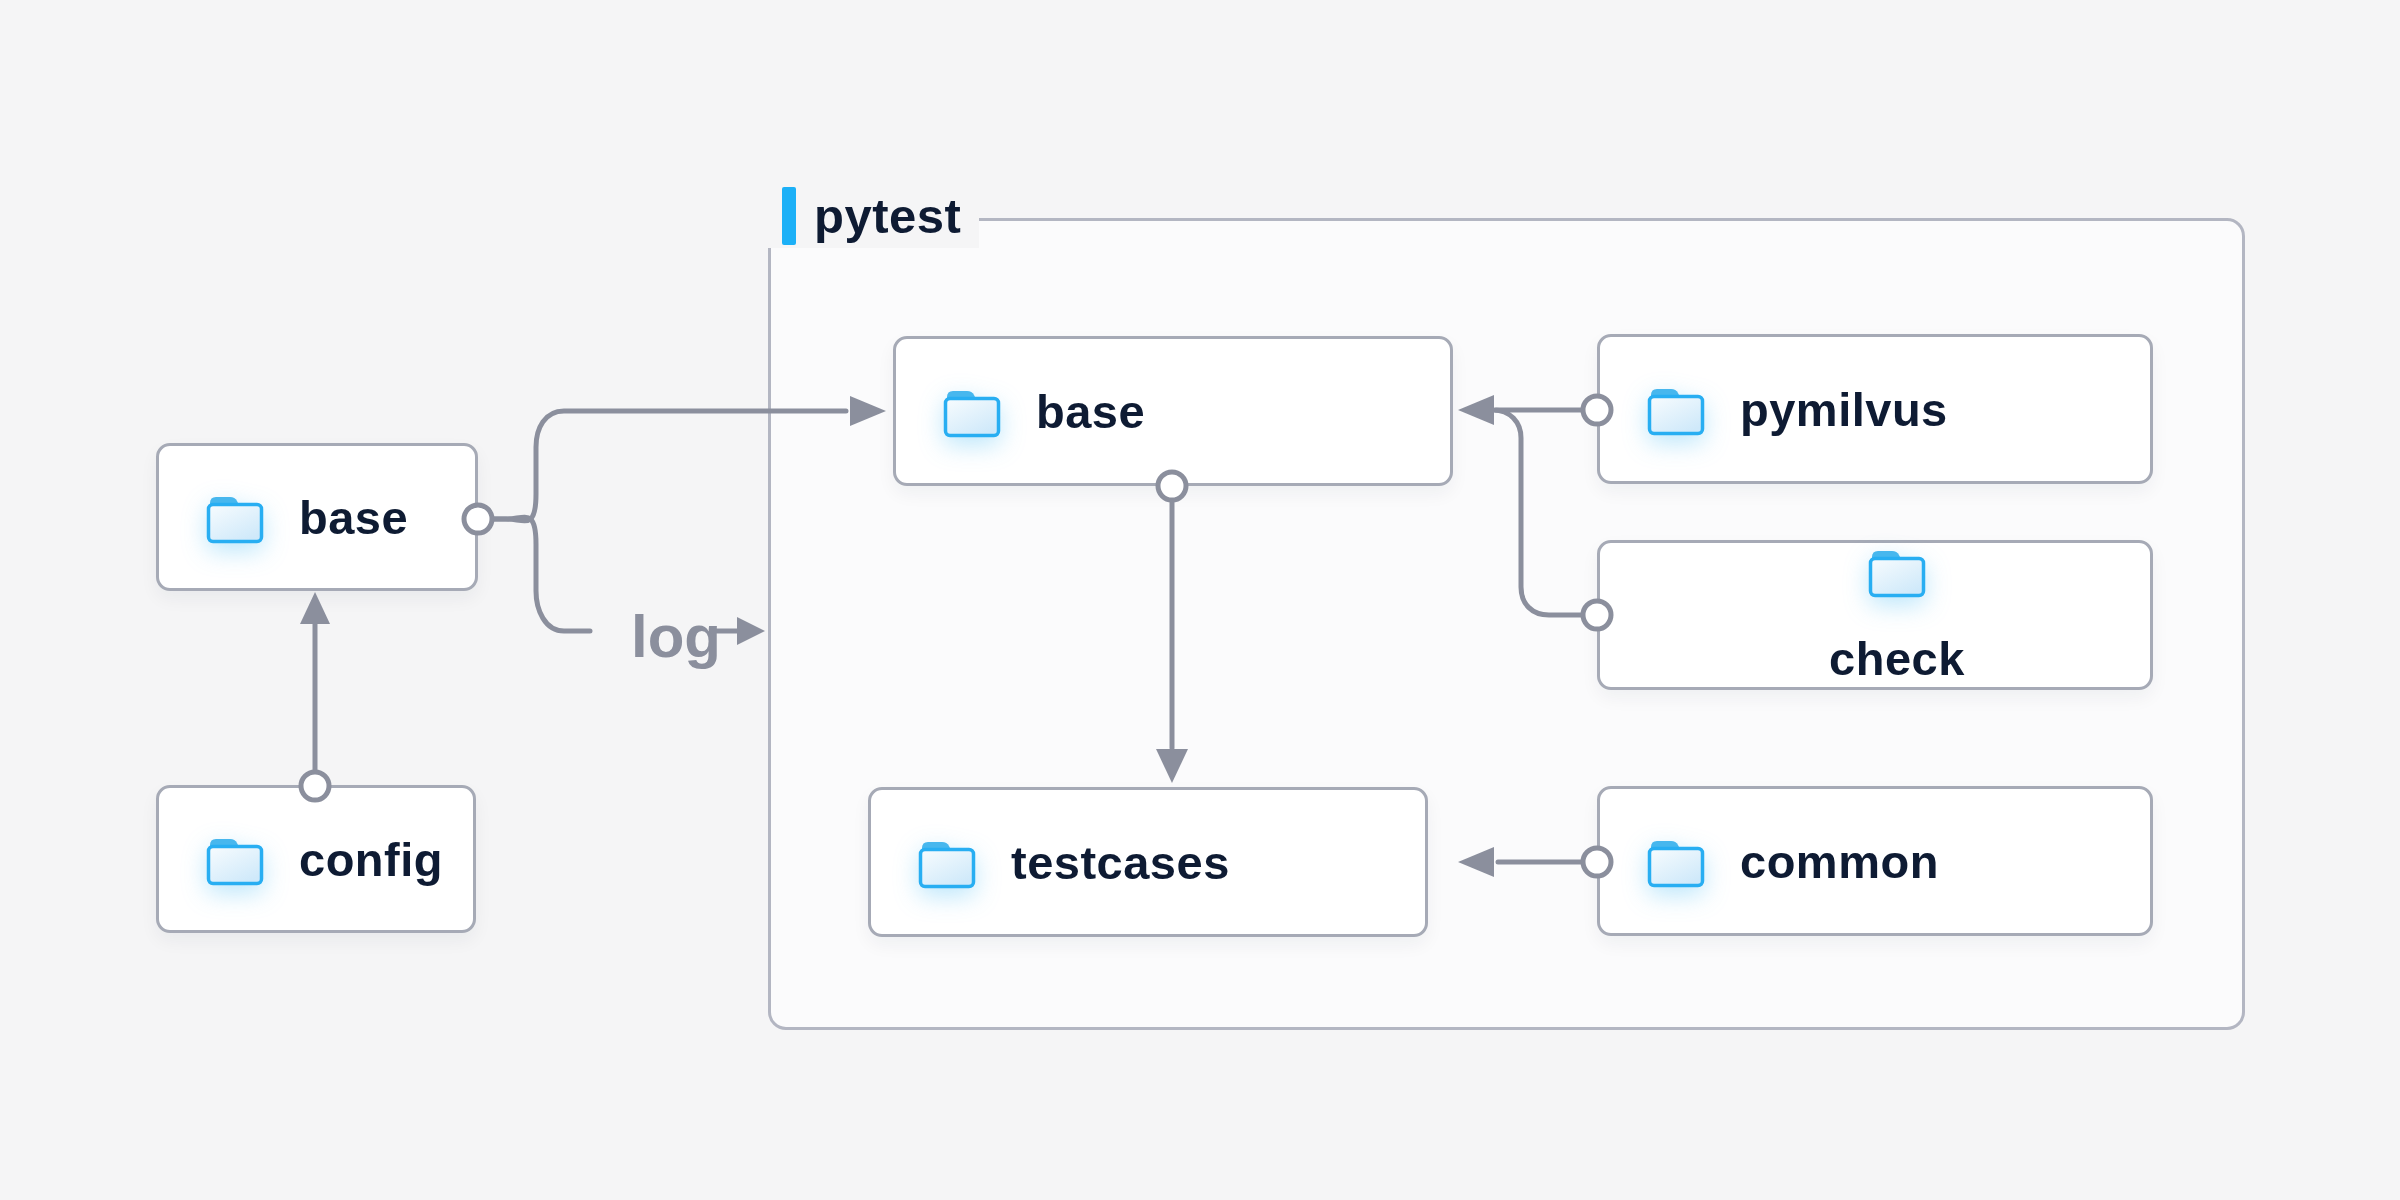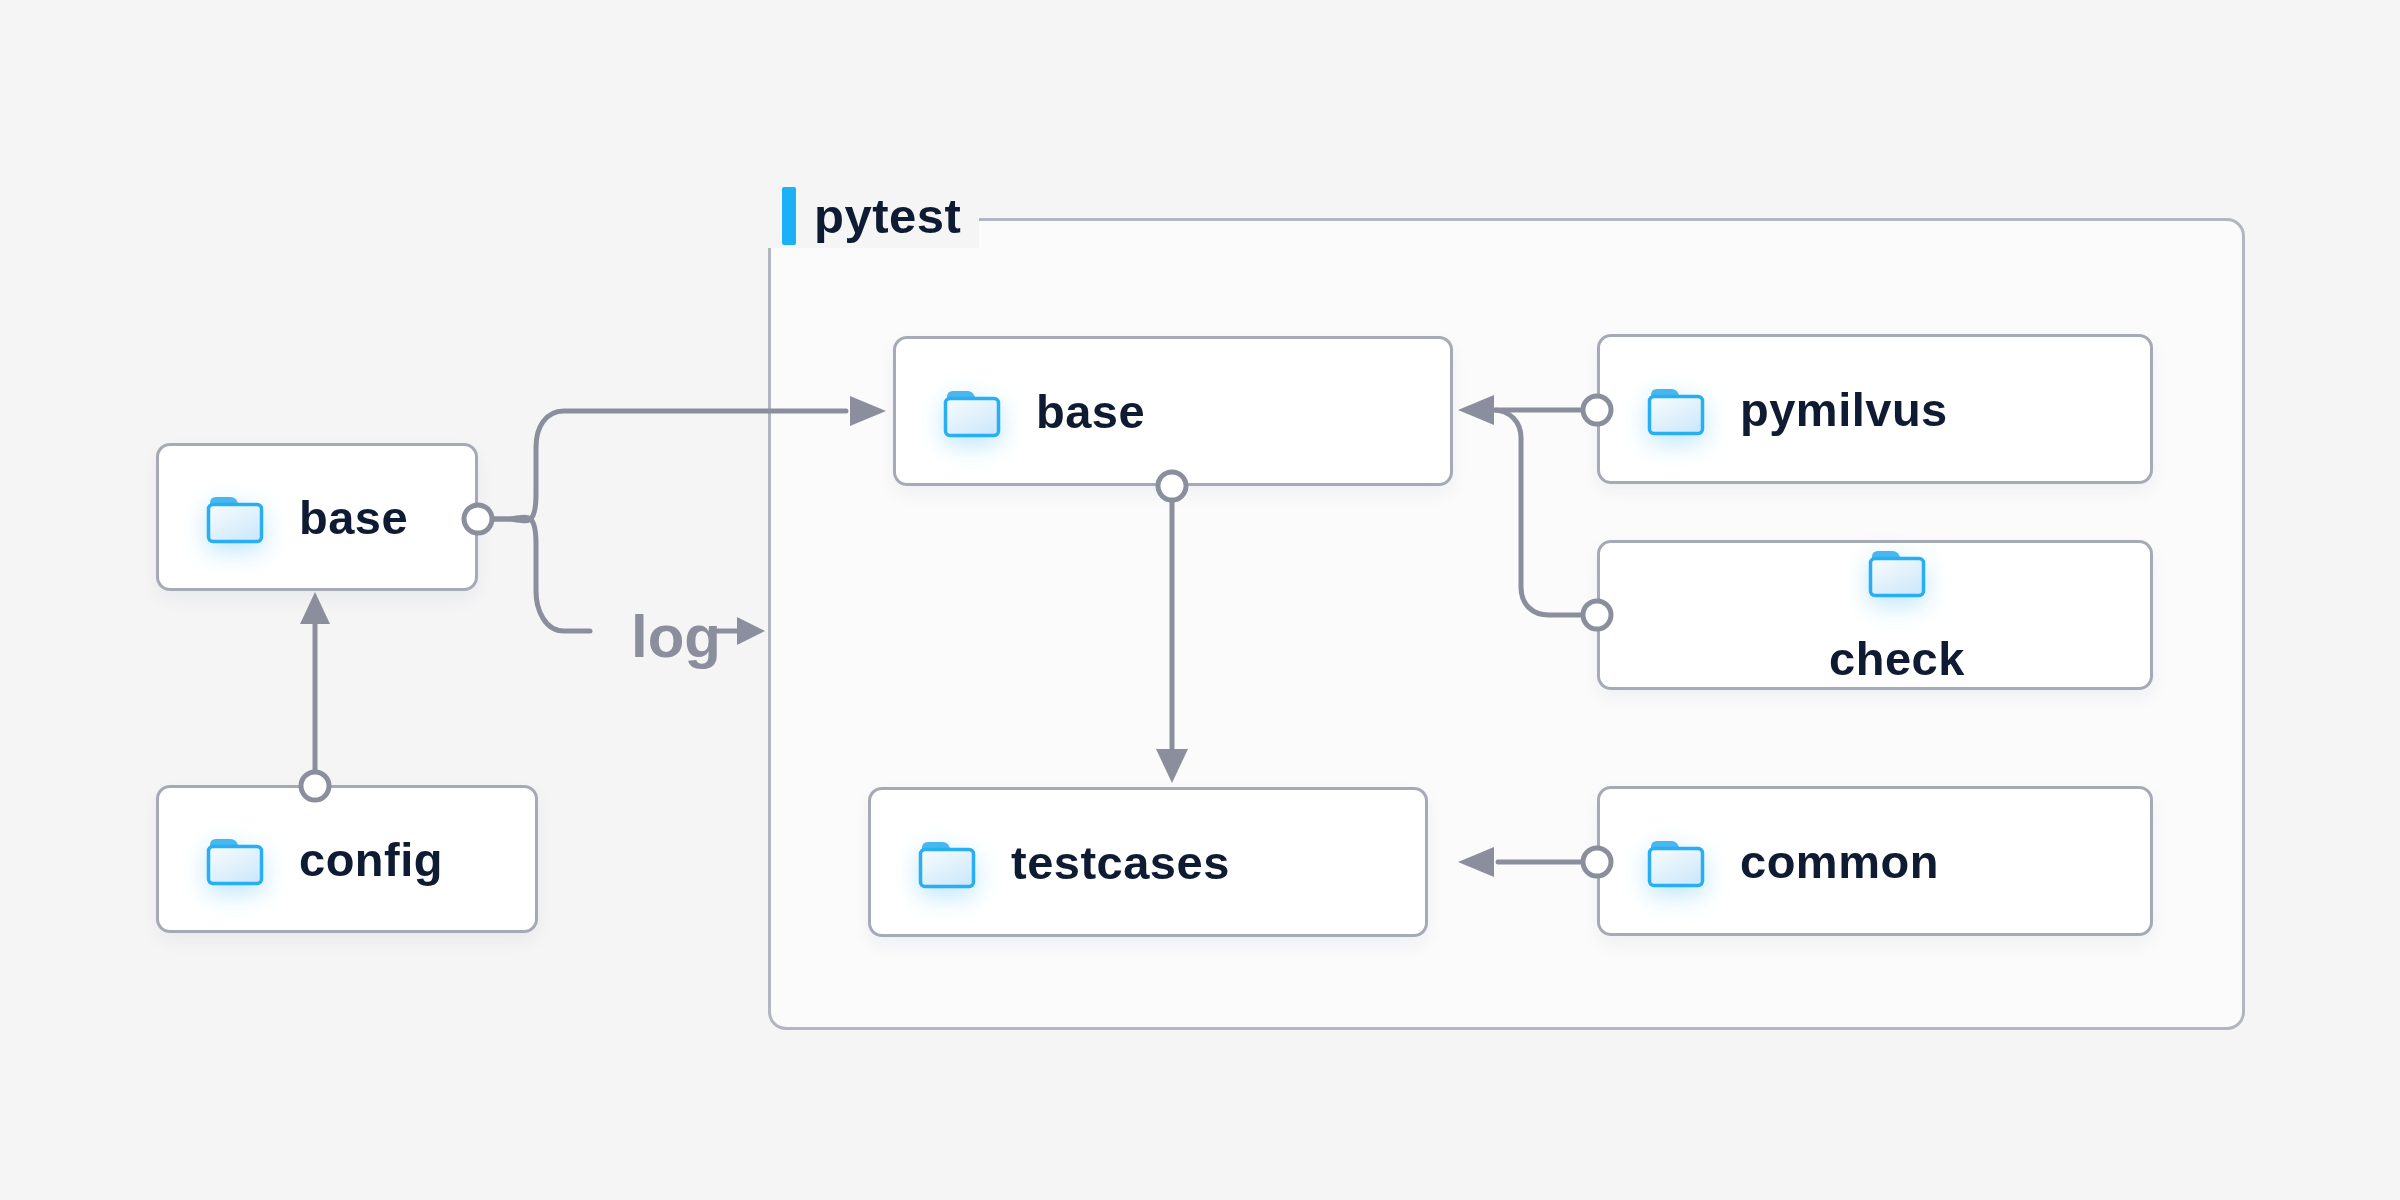--- a/index.html
+++ b/index.html
@@ -58,21 +58,21 @@
   }
   .node .label{
     font-size:47px;font-weight:bold;color:var(--text);letter-spacing:0.5px;
     white-space:nowrap;
   }
   .node .folder{
     width:64px;height:56px;flex:0 0 auto;
     filter:drop-shadow(0 8px 12px rgba(41,174,242,0.30));
   }
   .n-utils    {left:156px; top:443px; width:322px; height:148px;}
-  .n-config   {left:156px; top:785px; width:382px; height:148px;}
+  .n-config   {left:156px; top:785px; width:320px; height:148px;}
   .n-base     {left:893px; top:336px; width:560px; height:150px;}
   .n-pymilvus {left:1597px;top:334px; width:556px; height:150px;}
   .n-check    {left:1597px;top:540px; width:556px; height:150px;flex-direction:column;}
   .n-testcases{left:868px; top:787px; width:560px; height:150px;}
   .n-common   {left:1597px;top:786px; width:556px; height:150px;}
 
   
   .log-label{
     position:absolute;left:624px;top:602px;width:104px;
     text-align:center;

